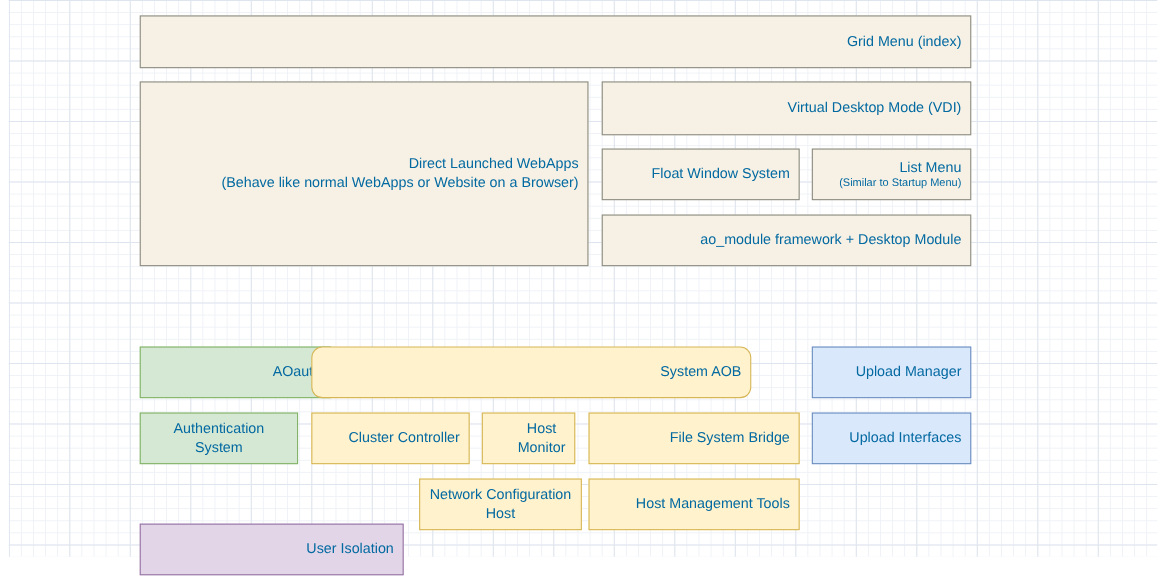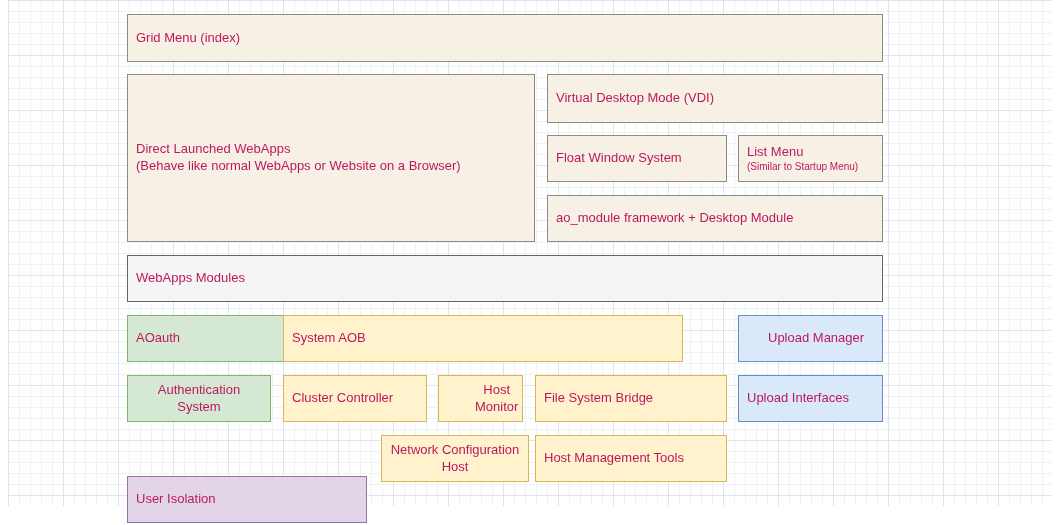--- a/index.html
+++ b/index.html
@@ -28,26 +28,26 @@
       linear-gradient(to bottom, #dfe5ee 1px, transparent 1px),
       linear-gradient(to right, #eef1f6 1px, transparent 1px),
       linear-gradient(to bottom, #eef1f6 1px, transparent 1px);
     background-size: 55px 55px, 55px 55px, 11px 11px, 11px 11px;
   }
   .node {
     position: absolute;
     box-sizing: border-box;
     display: flex;
     flex-direction: column;
-    align-items: flex-start;
+    align-items: flex-end;
     justify-content: center;
     text-align: center;
     font-size: 13px;
     line-height: 1.3;
-    color: #be185d;
+    color: #0369a1;
     padding: 2px 8px;
   }
   .node .lbl { display: block; }
   .node .sub { display: block; }
   .node .sub.small { font-size: 10px; }
 
   .beige  { background: #f6f1e4; border: 1px solid #8c8c82; }
   .gray   { background: #f5f5f5; border: 1px solid #666666; }
   .green  { background: #d5e8d4; border: 1px solid #82b366; }
   .yellow { background: #fff2cc; border: 1px solid #d6b656; }
@@ -80,29 +80,26 @@
 
   <div class="node beige" style="left:738px; top:135px; width:145px; height:47px;">
     <span class="lbl">List Menu</span>
     <span class="sub small">(Similar to Startup Menu)</span>
   </div>
 
   <div class="node beige" style="left:547px; top:195px; width:336px; height:47px;">
     <span class="lbl">ao_module framework + Desktop Module</span>
   </div>
 
-  <div class="node gray" style="left:127px; top:255px; width:756px; height:47px;">
-    <span class="lbl">WebApps Modules</span>
-  </div>
 
   <div class="node green" style="left:127px; top:315px; width:174px; height:47px;">
     <span class="lbl">AOauth</span>
   </div>
 
-  <div class="node yellow" style="left:283px; top:315px; width:400px; height:47px;">
+  <div class="node yellow" style="left:283px; top:315px; width:400px; height:47px;border-radius:10px;">
     <span class="lbl">System AOB</span>
   </div>
 
   <div class="node blue" style="left:738px; top:315px; width:145px; height:47px;padding-left:29px;">
     <span class="lbl">Upload Manager</span>
   </div>
 
   <div class="node green" style="left:127px; top:375px; width:144px; height:47px;">
     <span class="lbl">Authentication System</span>
   </div>

